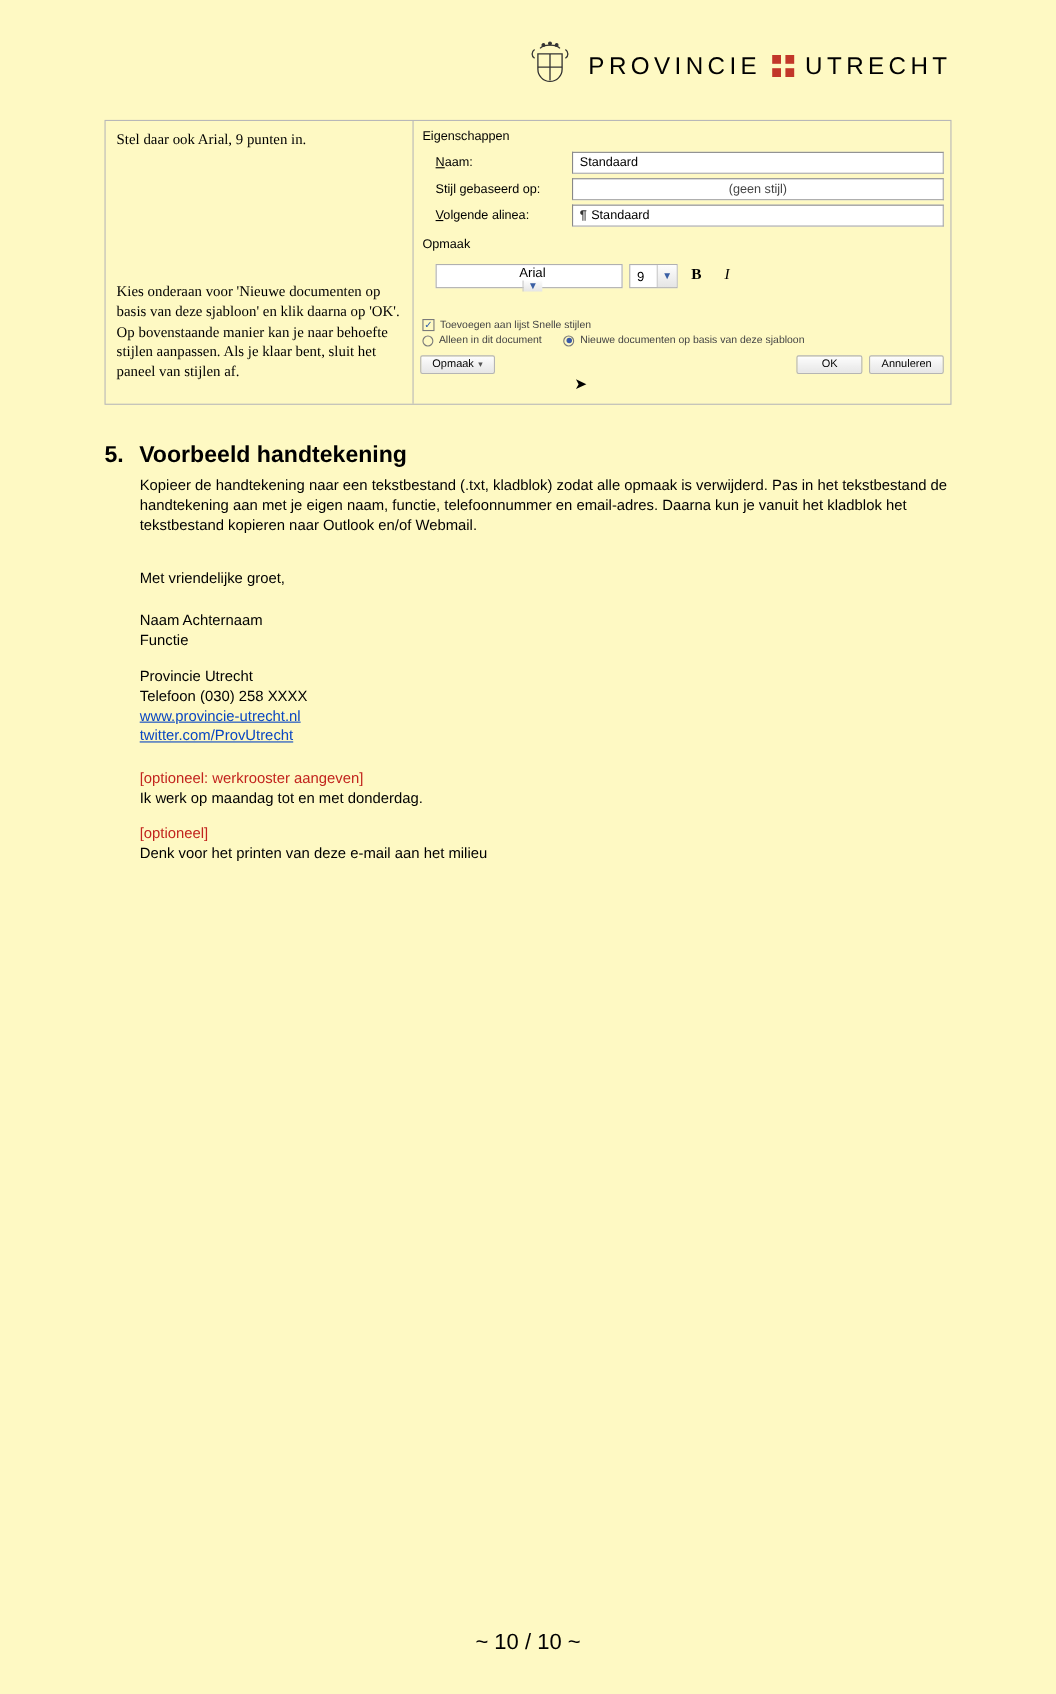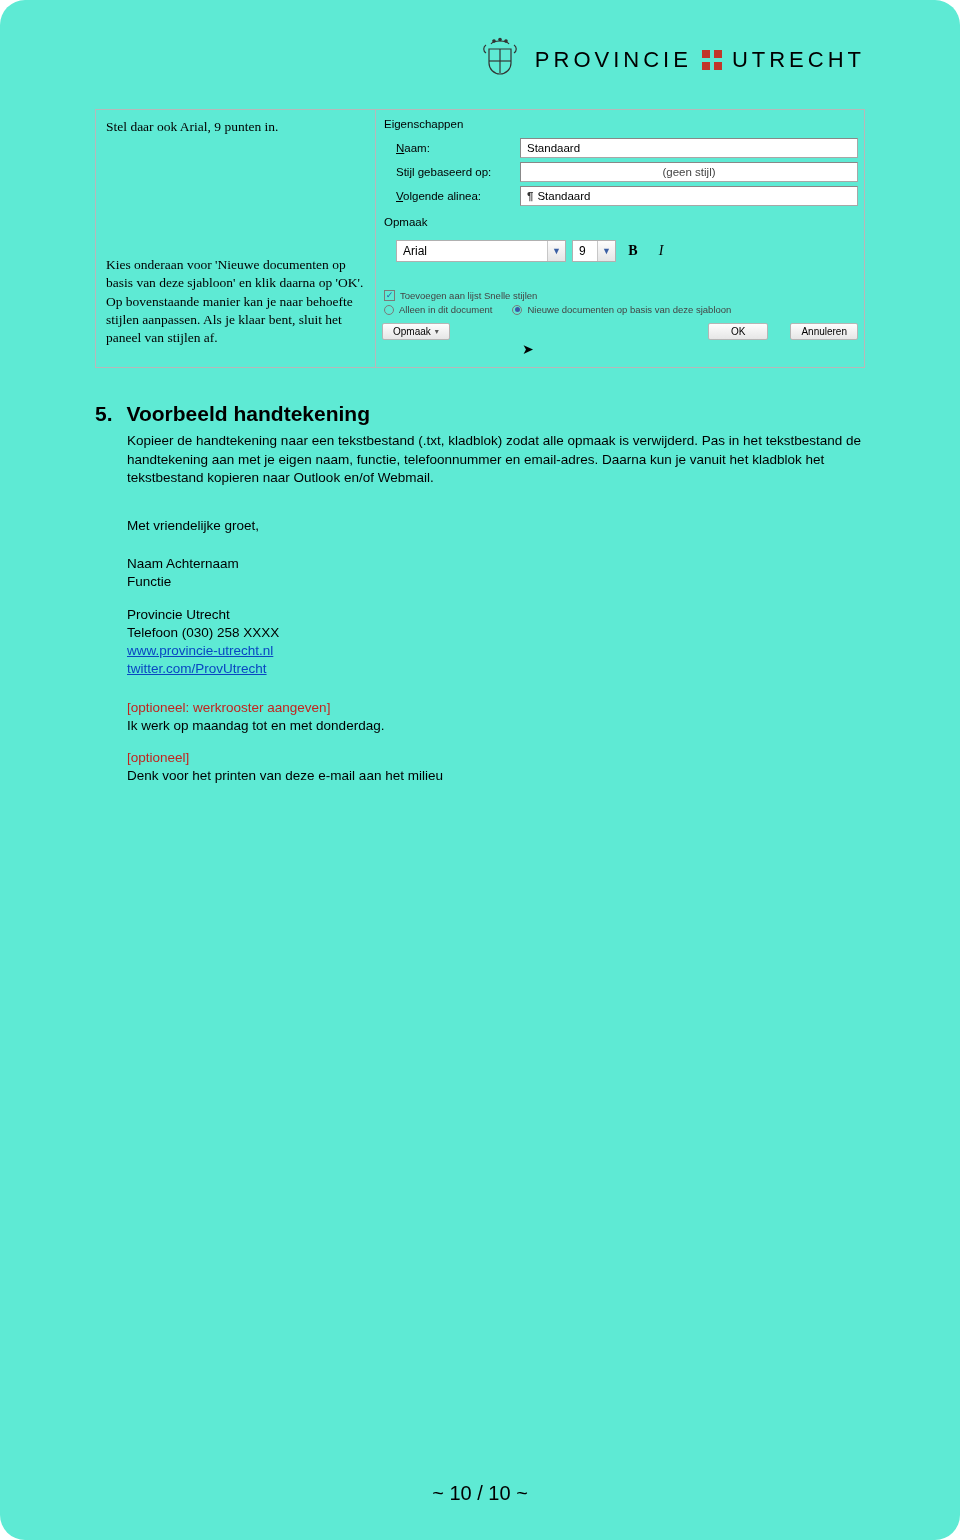--- a/index.html
+++ b/index.html
@@ -7,24 +7,23 @@
     margin: 0;
     padding: 0;
     width: 960px;
     background: #fff;
     font-family: Arial, Helvetica, sans-serif;
     color: #000;
   }
   .page {
     width: 960px;
     min-height: 1540px;
-    background: #5eead4;
+    background: #fef9c3;
     position: relative;
     padding: 0 95px 40px 95px;
-    border-radius: 25px;
   }
   .header {
     display: flex;
     justify-content: flex-end;
     align-items: flex-start;
     padding-top: 35px;
     gap: 12px;
   }
   .logo-arms svg { display: block; }
   .logo-text {
@@ -106,21 +105,21 @@
   .opmaak-row {
     display: flex;
     align-items: center;
     gap: 6px;
     padding: 6px 0 0 14px;
   }
   .fontname {
     width: 170px; height: 22px;
     background:#fff; border:1px solid #b0b0b0;
     display:flex; align-items:center; justify-content:space-between;
-    padding:0 0 0 6px; font-size:12px;
+    padding:0 0 0 6px; font-size:12px;flex-direction:column;
   }
   .dd-btn {
     width:18px; height:20px;
     background: linear-gradient(#fdfdfd,#e5e5e5);
     border-left:1px solid #c7c7c7;
     display:flex; align-items:center; justify-content:center;
     color:#3a5fa4; font-size:9px;
   }
   .fontsize {
     width:44px; height:22px;
@@ -284,21 +283,21 @@
             <span class="radio on"></span>
             <span>Nieuwe documenten op basis van deze sjabloon</span>
           </div>
         </div>
 
         <div class="bottom-btns">
           <span class="btn">
             <span>Opmaak</span>
               <span class="caret">▾</span>
           </span>
-          <span style="display:flex; gap:22px;">
+          <span style="display:flex; gap:6px;">
             <span class="btn" style="padding:2px 22px">OK</span>
             <span class="btn">Annuleren</span>
           </span>
         </div>
       </div>
       <span class="cursor" style="left:148px; top:233px;">➤</span>
     </div>
   </div>
 
   <div class="section5">

